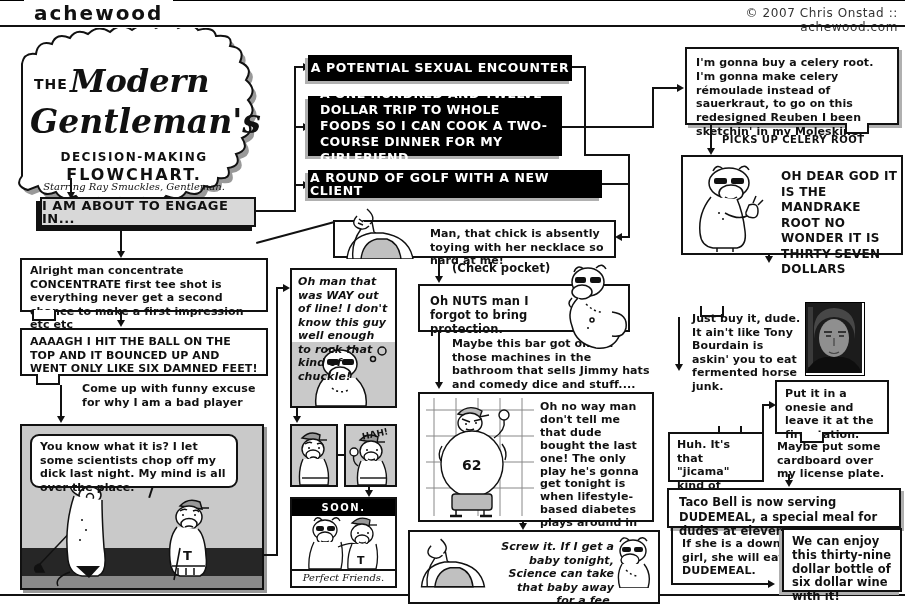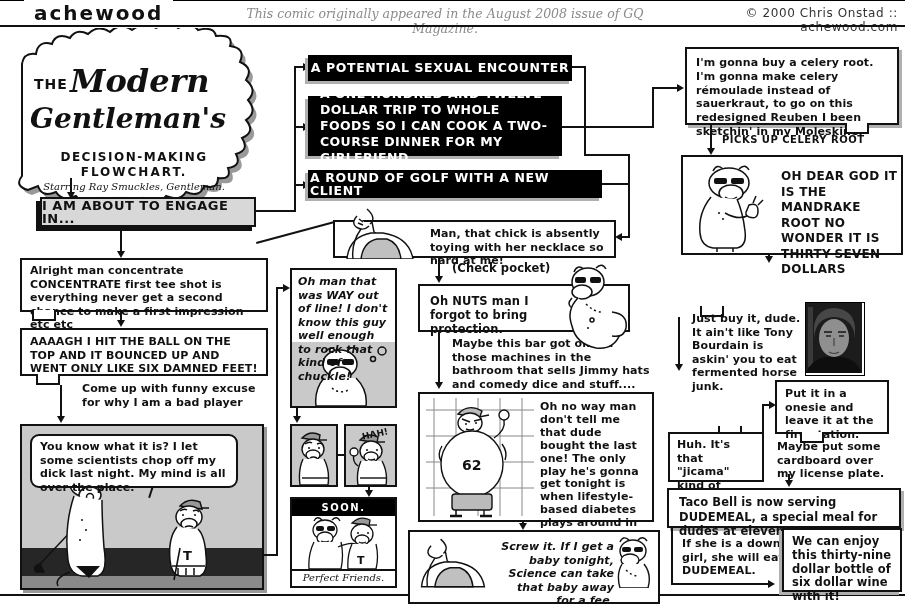--- a/index.html
+++ b/index.html
@@ -24,37 +24,36 @@
   svg{display:block;}
   svg *{vector-effect:non-scaling-stroke;}
 </style>
 </head>
 <body>
 
 <div id="frame">
 
   <div class="hline" style="left:0;top:13;width:905px;height:1px;background:#000;"></div>
   <div class="abs" style="left:24px;top:0;background:#fff;padding:0 10px;font-weight:900;font-size:20px;letter-spacing:2px;line-height:26px;">achewood</div>
-  <div class="abs serifit" style="left:230px;top:6px;width:430px;text-align:center;font-size:12.5px;color:#8a8a8a;background:#fff;">This comic originally appeared in the August 2008 issue of GQ Magazine.</div>
-  <div class="abs" style="left:650px;top:6px;width:248px;text-align:right;font-size:12px;letter-spacing:.6px;color:#333;background:#fff;">© 2000 Chris Onstad :: achewood.com</div>
+  <div class="abs" style="left:650px;top:6px;width:248px;text-align:right;font-size:12px;letter-spacing:.6px;color:#333;background:#fff;">© 2007 Chris Onstad :: achewood.com</div>
   <div class="hline" style="left:0;top:25px;width:905px;height:2px;"></div>
   <div class="hline" style="left:0;top:594px;width:905px;height:2px;"></div>
 
   <div class="abs" style="left:8px;top:28px;width:252px;height:172px;">
     <svg width="252" height="172" viewBox="0 0 252 172">
       <g transform="translate(4,5)">
           <path fill="#999" stroke="none" d="M14,36 L14,148 Q6,158 20,162 L30,158 Q34,170 48,164 Q54,174 68,168 Q76,178 90,170 Q100,180 112,170 Q124,180 136,170 Q150,178 158,168 Q172,174 178,164 Q192,170 196,158 Q210,162 210,150 Q224,152 220,140 Q234,138 228,126 Q242,122 234,110 Q248,104 238,92 Q250,84 240,72 Q250,62 238,52 Q246,40 232,34 Q238,20 222,18 Q226,6 208,8 Q206,-2 190,2 Q184,-6 170,0 Q162,-8 148,0 Q138,-8 124,2 Q112,-6 102,4 Q90,-4 80,6 Q68,0 62,10 Q48,4 44,16 Q30,12 28,26 Q16,24 14,36 Z"></path>
         </g>
       <path fill="#fff" stroke="#111" stroke-width="2" d="M14,36 L14,148 Q6,158 20,162 L30,158 Q34,170 48,164 Q54,174 68,168 Q76,178 90,170 Q100,180 112,170 Q124,180 136,170 Q150,178 158,168 Q172,174 178,164 Q192,170 196,158 Q210,162 210,150 Q224,152 220,140 Q234,138 228,126 Q242,122 234,110 Q248,104 238,92 Q250,84 240,72 Q250,62 238,52 Q246,40 232,34 Q238,20 222,18 Q226,6 208,8 Q206,-2 190,2 Q184,-6 170,0 Q162,-8 148,0 Q138,-8 124,2 Q112,-6 102,4 Q90,-4 80,6 Q68,0 62,10 Q48,4 44,16 Q30,12 28,26 Q16,24 14,36 Z"></path>
     </svg>
     <div class="abs" style="left:26px;top:48px;font-weight:bold;font-size:14px;letter-spacing:1px;">THE</div>
     <div class="abs serifit" style="left:62px;top:34px;font-weight:bold;font-size:32px;">Modern</div>
-    <div class="abs serifit" style="left:22px;top:74px;font-weight:bold;font-size:28px;">Gentleman's</div>
+    <div class="abs serifit" style="left:22px;top:74px;font-weight:bold;font-size:33px;">Gentleman's</div>
     <div class="abs" style="left:20px;top:122px;width:212px;text-align:center;font-weight:bold;font-size:12px;letter-spacing:1.5px;">DECISION-MAKING</div>
-    <div class="abs" style="left:20px;top:137px;width:212px;text-align:center;font-weight:bold;font-size:12px;letter-spacing:2px;">FLOWCHART.</div>
+    <div class="abs" style="left:20px;top:137px;width:212px;text-align:center;font-weight:bold;font-size:16px;letter-spacing:2px;">FLOWCHART.</div>
     <div class="abs serifit" style="left:20px;top:153px;width:212px;text-align:center;font-size:10px;">Starring Ray Smuckles, Gentleman.</div>
   </div>
 
   <div class="vline" style="left:70px;top:178px;height:16px;"></div>
   <div class="ar d" style="left:67px;top:192px;"></div>
 
   <div class="gbox" style="left:40px;top:197px;width:216px;height:30px;box-shadow:-4px 4px 0 #111;display:flex;align-items:center;justify-content:center;">
     <span class="txt" style="font-size:13px;letter-spacing:.5px;">I AM ABOUT TO ENGAGE IN...</span>
   </div>
 

